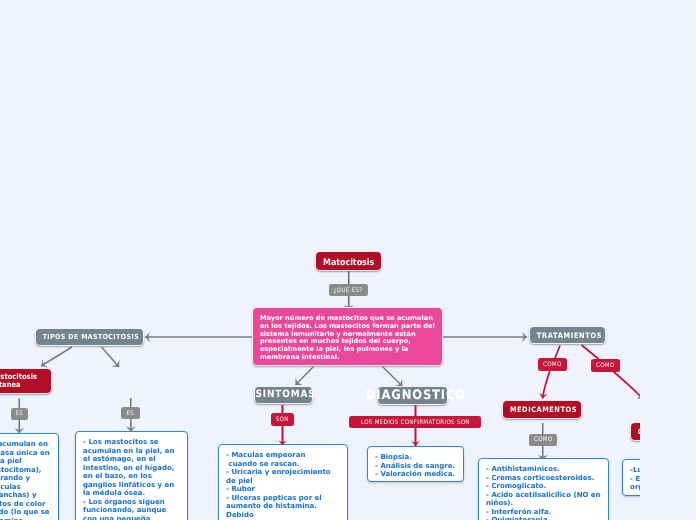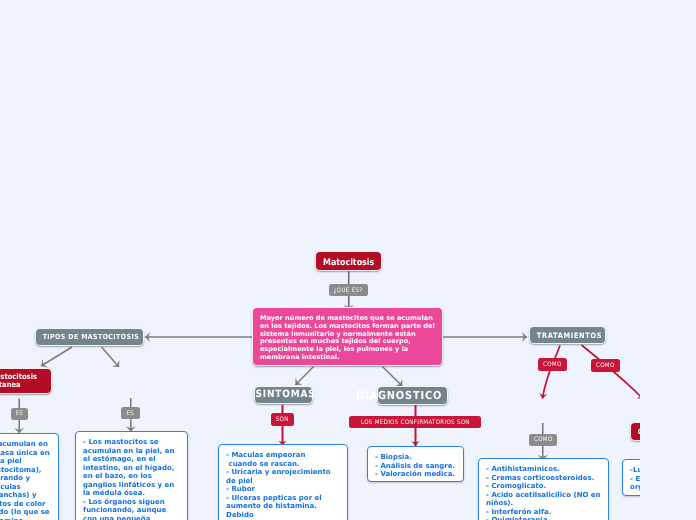--- a/index.html
+++ b/index.html
@@ -91,21 +91,21 @@
 
   <div class="node hdr gray" style="left:34.5px;top:327.5px;width:109px;height:18px;font-size:7.0px;letter-spacing:.45px;">
     <span>TIPOS DE MASTOCITOSIS</span>
   </div>
   <div class="node hdr gray" style="left:529px;top:326.4px;width:77px;height:18px;font-size:7.4px;letter-spacing:.75px;">
     <span>TRATAMIENTOS</span>
   </div>
   <div class="node hdr gray" style="left:254.2px;top:385.5px;width:58.4px;height:18.6px;font-size:10px;letter-spacing:.95px;">
     <span>SINTOMAS</span>
   </div>
-  <div class="node hdr gray" style="left:376.6px;top:386.3px;width:71.2px;height:18.4px;font-size:11px;letter-spacing:.9px;justify-content:flex-end;">
+  <div class="node hdr gray" style="left:376.6px;top:386.3px;width:71.2px;height:18.4px;font-size:13px;letter-spacing:.9px;">
     <span>DIAGNOSTICO</span>
   </div>
 
   <div class="node hdr red twoline" style="left:-19px;top:368px;width:71px;height:26px;font-size:7.6px;">
     <span>Mastocitosis
 Cutanea</span>
   </div>
   <div class="badge gray" style="left:11px;top:407.9px;width:16.6px;height:12.2px;">
     <span>ES</span>
   </div>
@@ -149,20 +149,23 @@
 - Análisis de sangre.
 - Valoración medica.</span>
   </div>
 
   <div class="badge red" style="left:537.5px;top:358px;width:29.5px;height:12.5px;">
     <span>COMO</span>
   </div>
   <div class="badge red" style="left:590.8px;top:359.4px;width:29.5px;height:12.5px;">
     <span>COMO</span>
   </div>
+  <div class="node hdr red" style="left:502px;top:400.3px;width:80px;height:18.5px;font-size:7.4px;letter-spacing:.6px;">
+    <span>MEDICAMENTOS</span>
+  </div>
   <div class="node hdr red" style="left:629.5px;top:422px;width:42.5px;height:19px;font-size:7.2px;letter-spacing:.9px;">
     <span>OTROS</span>
   </div>
   <div class="badge gray" style="left:528.8px;top:433.6px;width:28.2px;height:12px;">
     <span>COMO</span>
   </div>
   <div class="badge gray" style="left:642.1px;top:433.6px;width:28.4px;height:12px;">
     <span>COMO</span>
   </div>
   <div class="card" style="left:478px;top:458px;width:131px;height:67px;">

